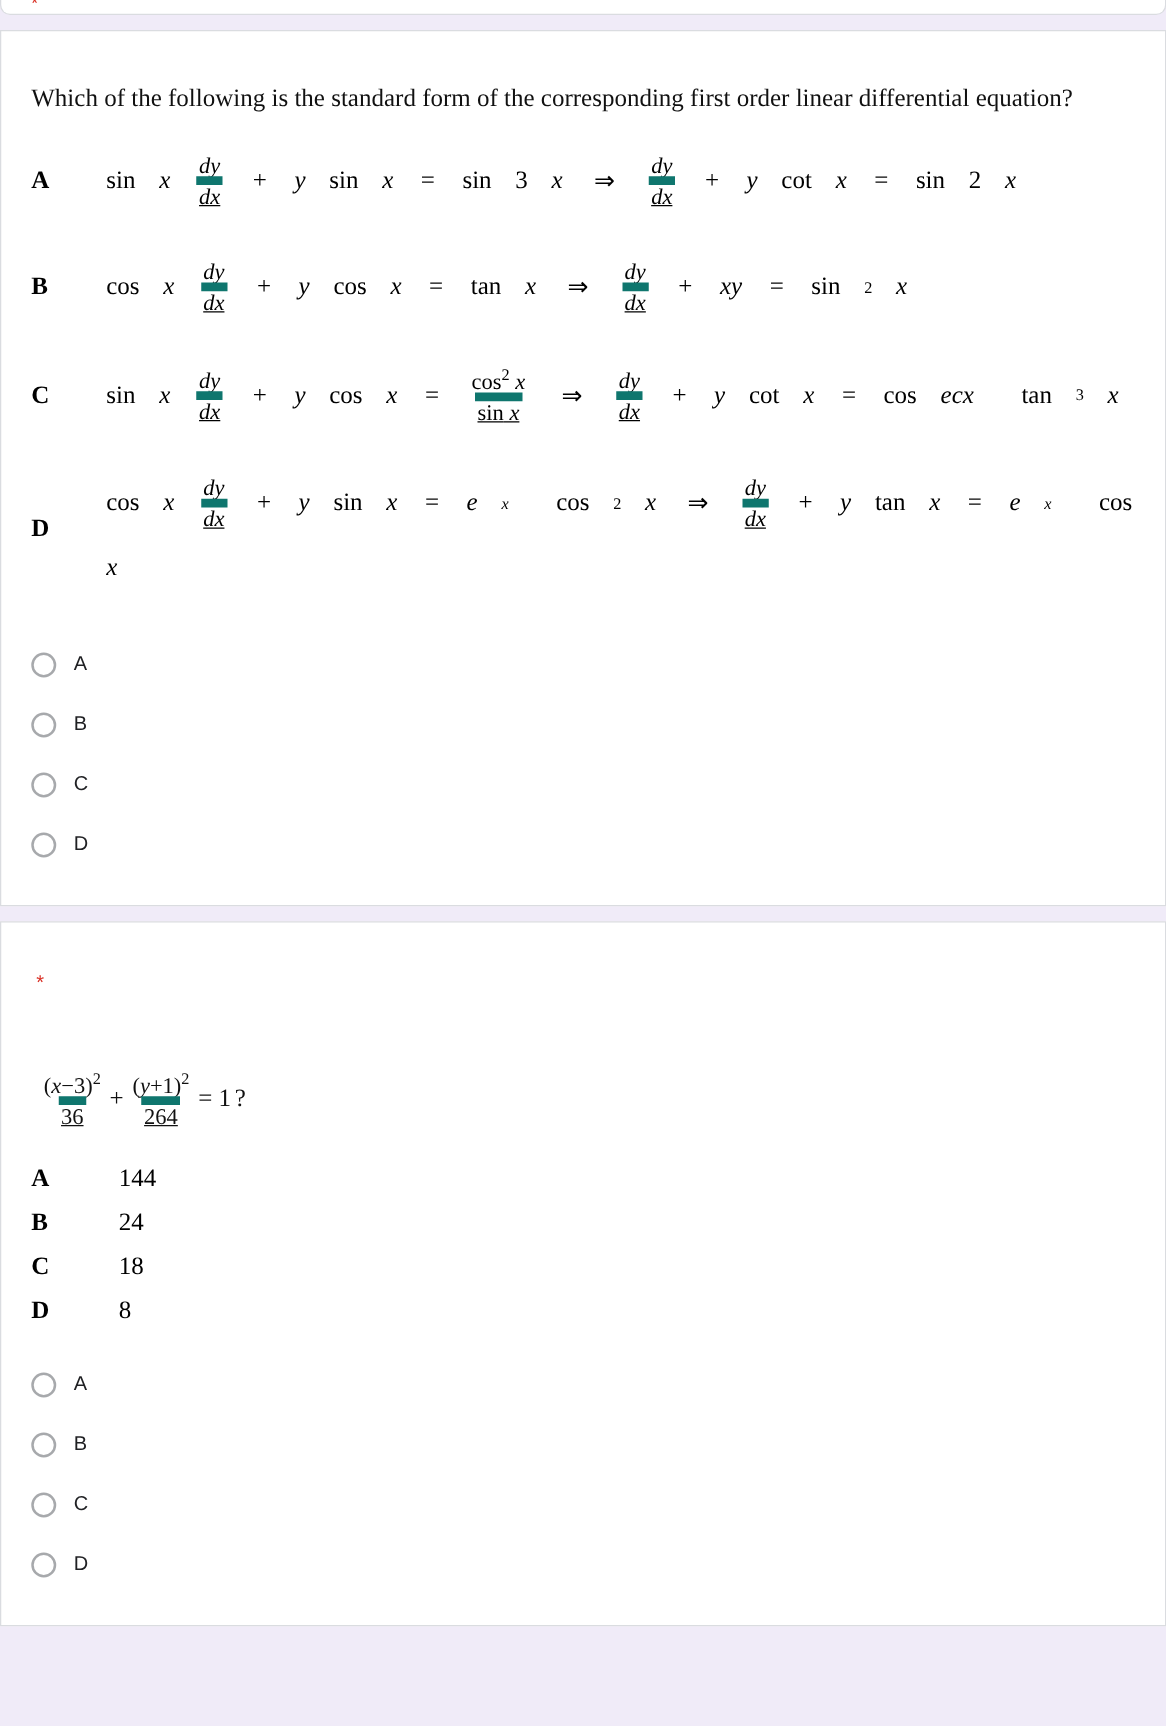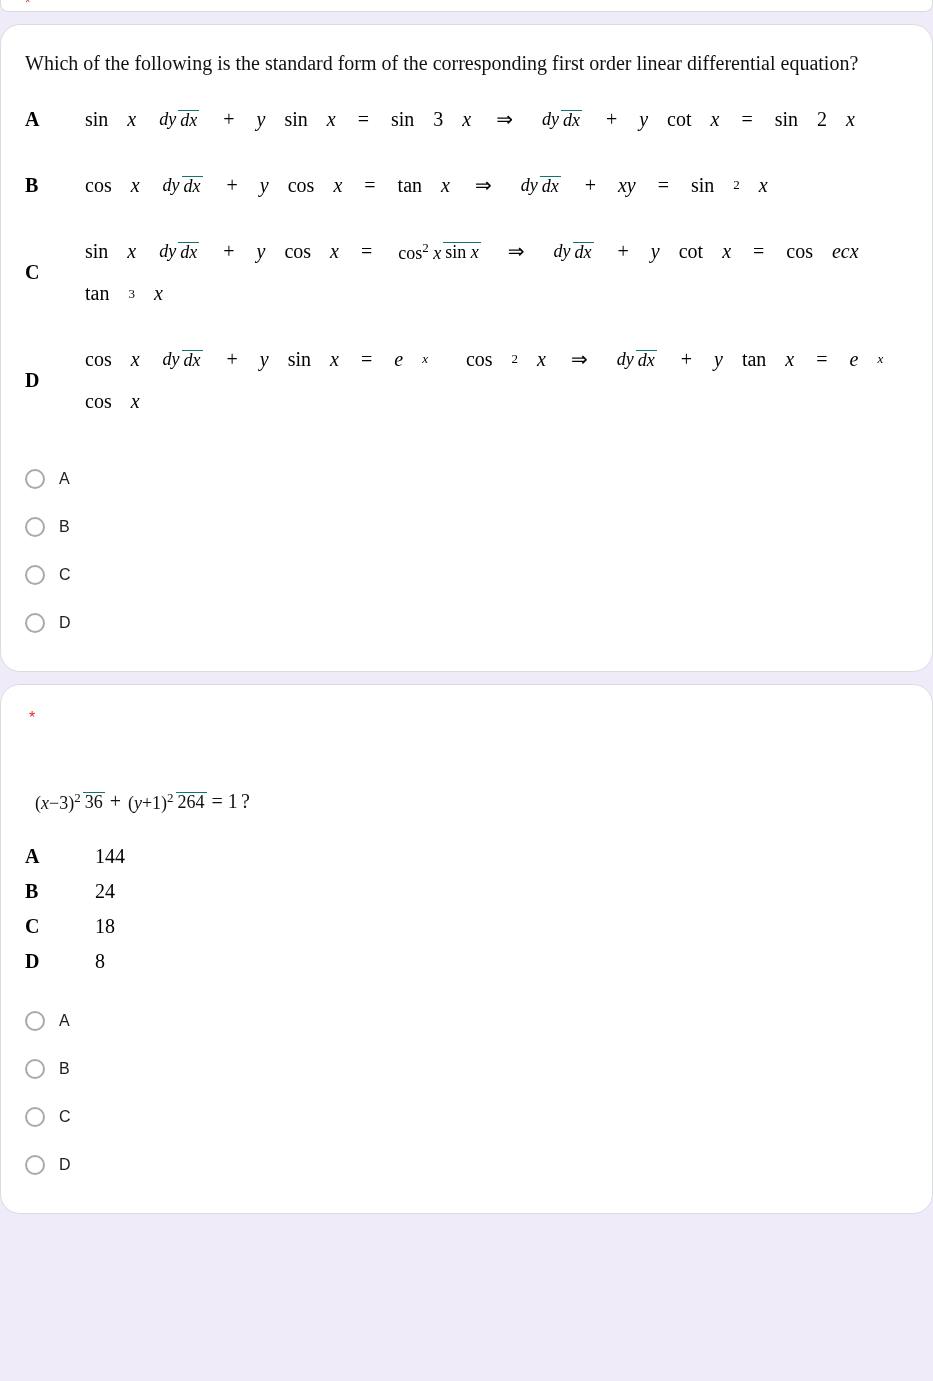--- a/index.html
+++ b/index.html
@@ -6,22 +6,22 @@
   body {
     background: #f0ebf8;
     font-family: Arial, sans-serif;
     padding: 0;
     width: 933px;
     margin: 0 auto;
   }
   .card {
     background: #fff;
     border: 1px solid #dadce0;
-    border-radius: 20px;
-    padding: 24px 24px 24px 24px;
+    border-radius: 0;
+    padding: 40px 24px 24px 24px;
     margin-bottom: 12px;
   }
   .question-prompt {
     font-family: 'Times New Roman', Times, serif;
     font-size: 20px;
     color: #111;
     line-height: 1.4;
     margin-bottom: 30px;
   }
   .required {
@@ -43,29 +43,29 @@
   }
   .option-content {
     flex: 1;
     display: flex;
     align-items: center;
     flex-wrap: wrap;
     gap: 19px;
   }
   .frac {
     display: inline-flex;
-    flex-direction: row;
+    flex-direction: column;
     align-items: center;
     font-size: 18px;
     line-height: 1;
     vertical-align: middle;
     margin: 0 2px;
   }
   .frac .num { padding: 0 2px; }
-  .frac .den { border-top: 1px solid #0f766e; padding: 0 2px; }
+  .frac .den { border-top: 7px solid #0f766e; padding: 0 2px; text-decoration: underline; }
   .it { font-style: italic; }
   .op { margin: 0 3px; }
   .radio-group { margin-top: 10px; }
   .radio-option {
     display: flex;
     align-items: center;
     padding: 14px 0;
     cursor: pointer;
   }
   .radio-circle {

